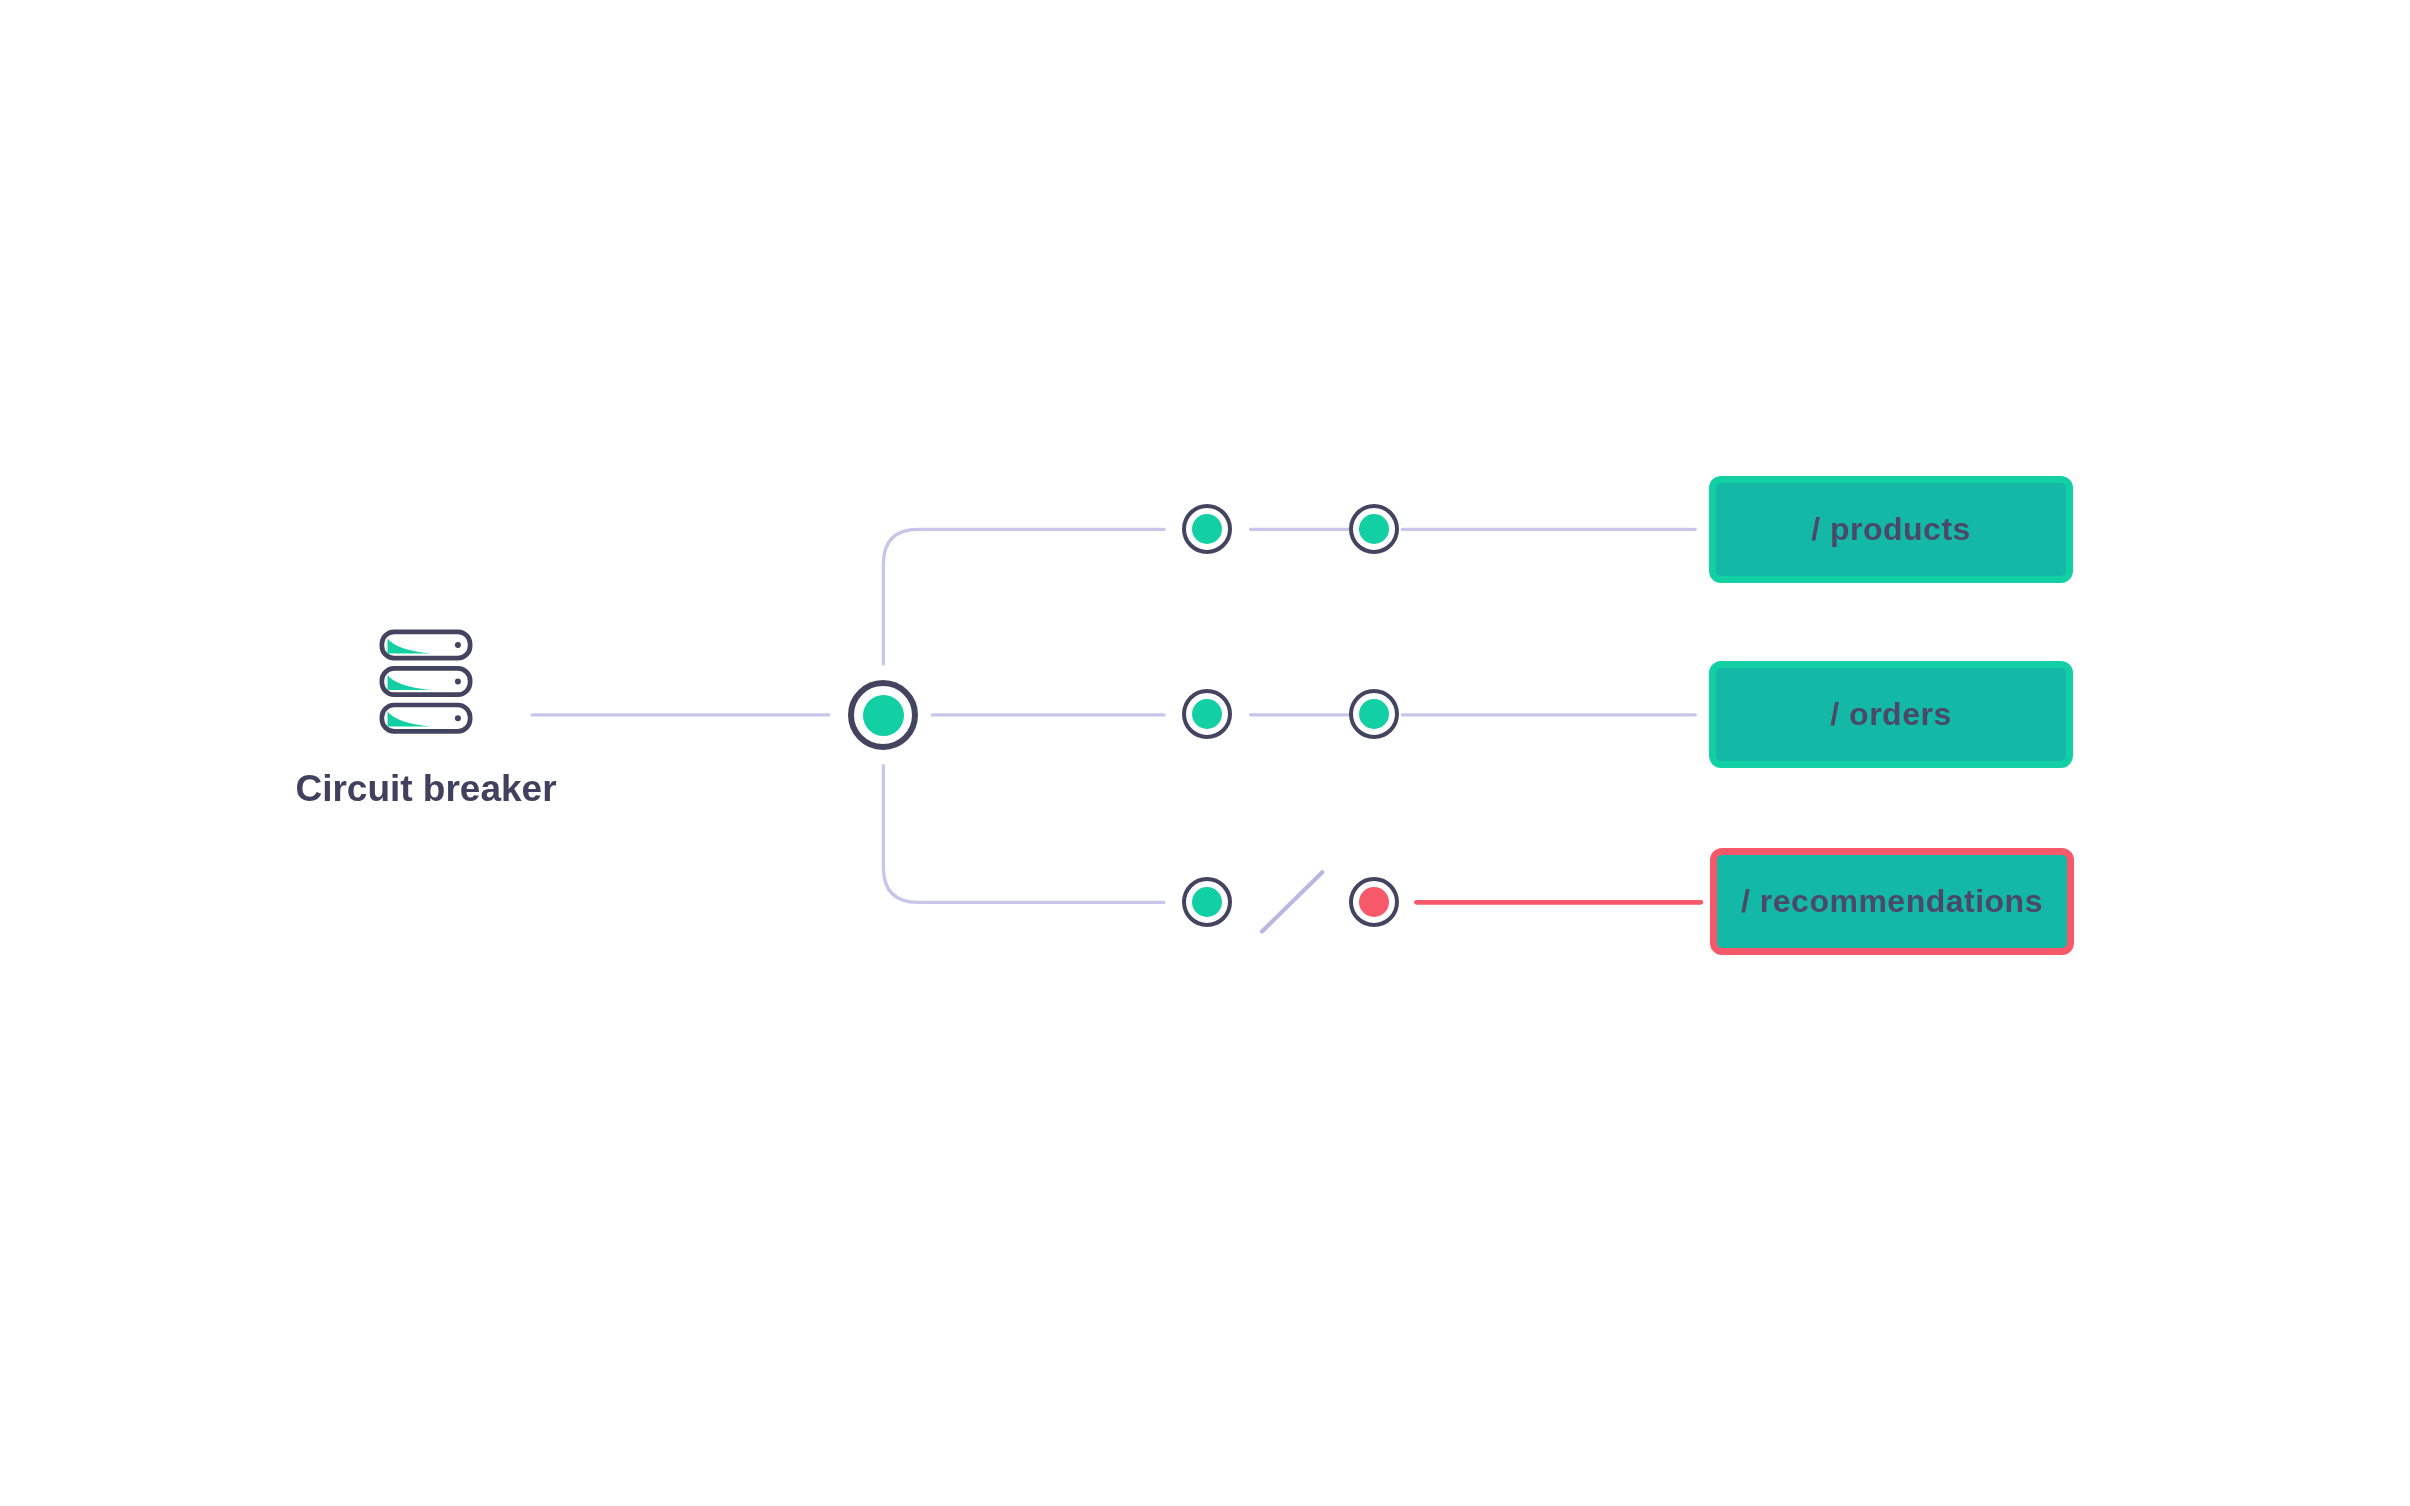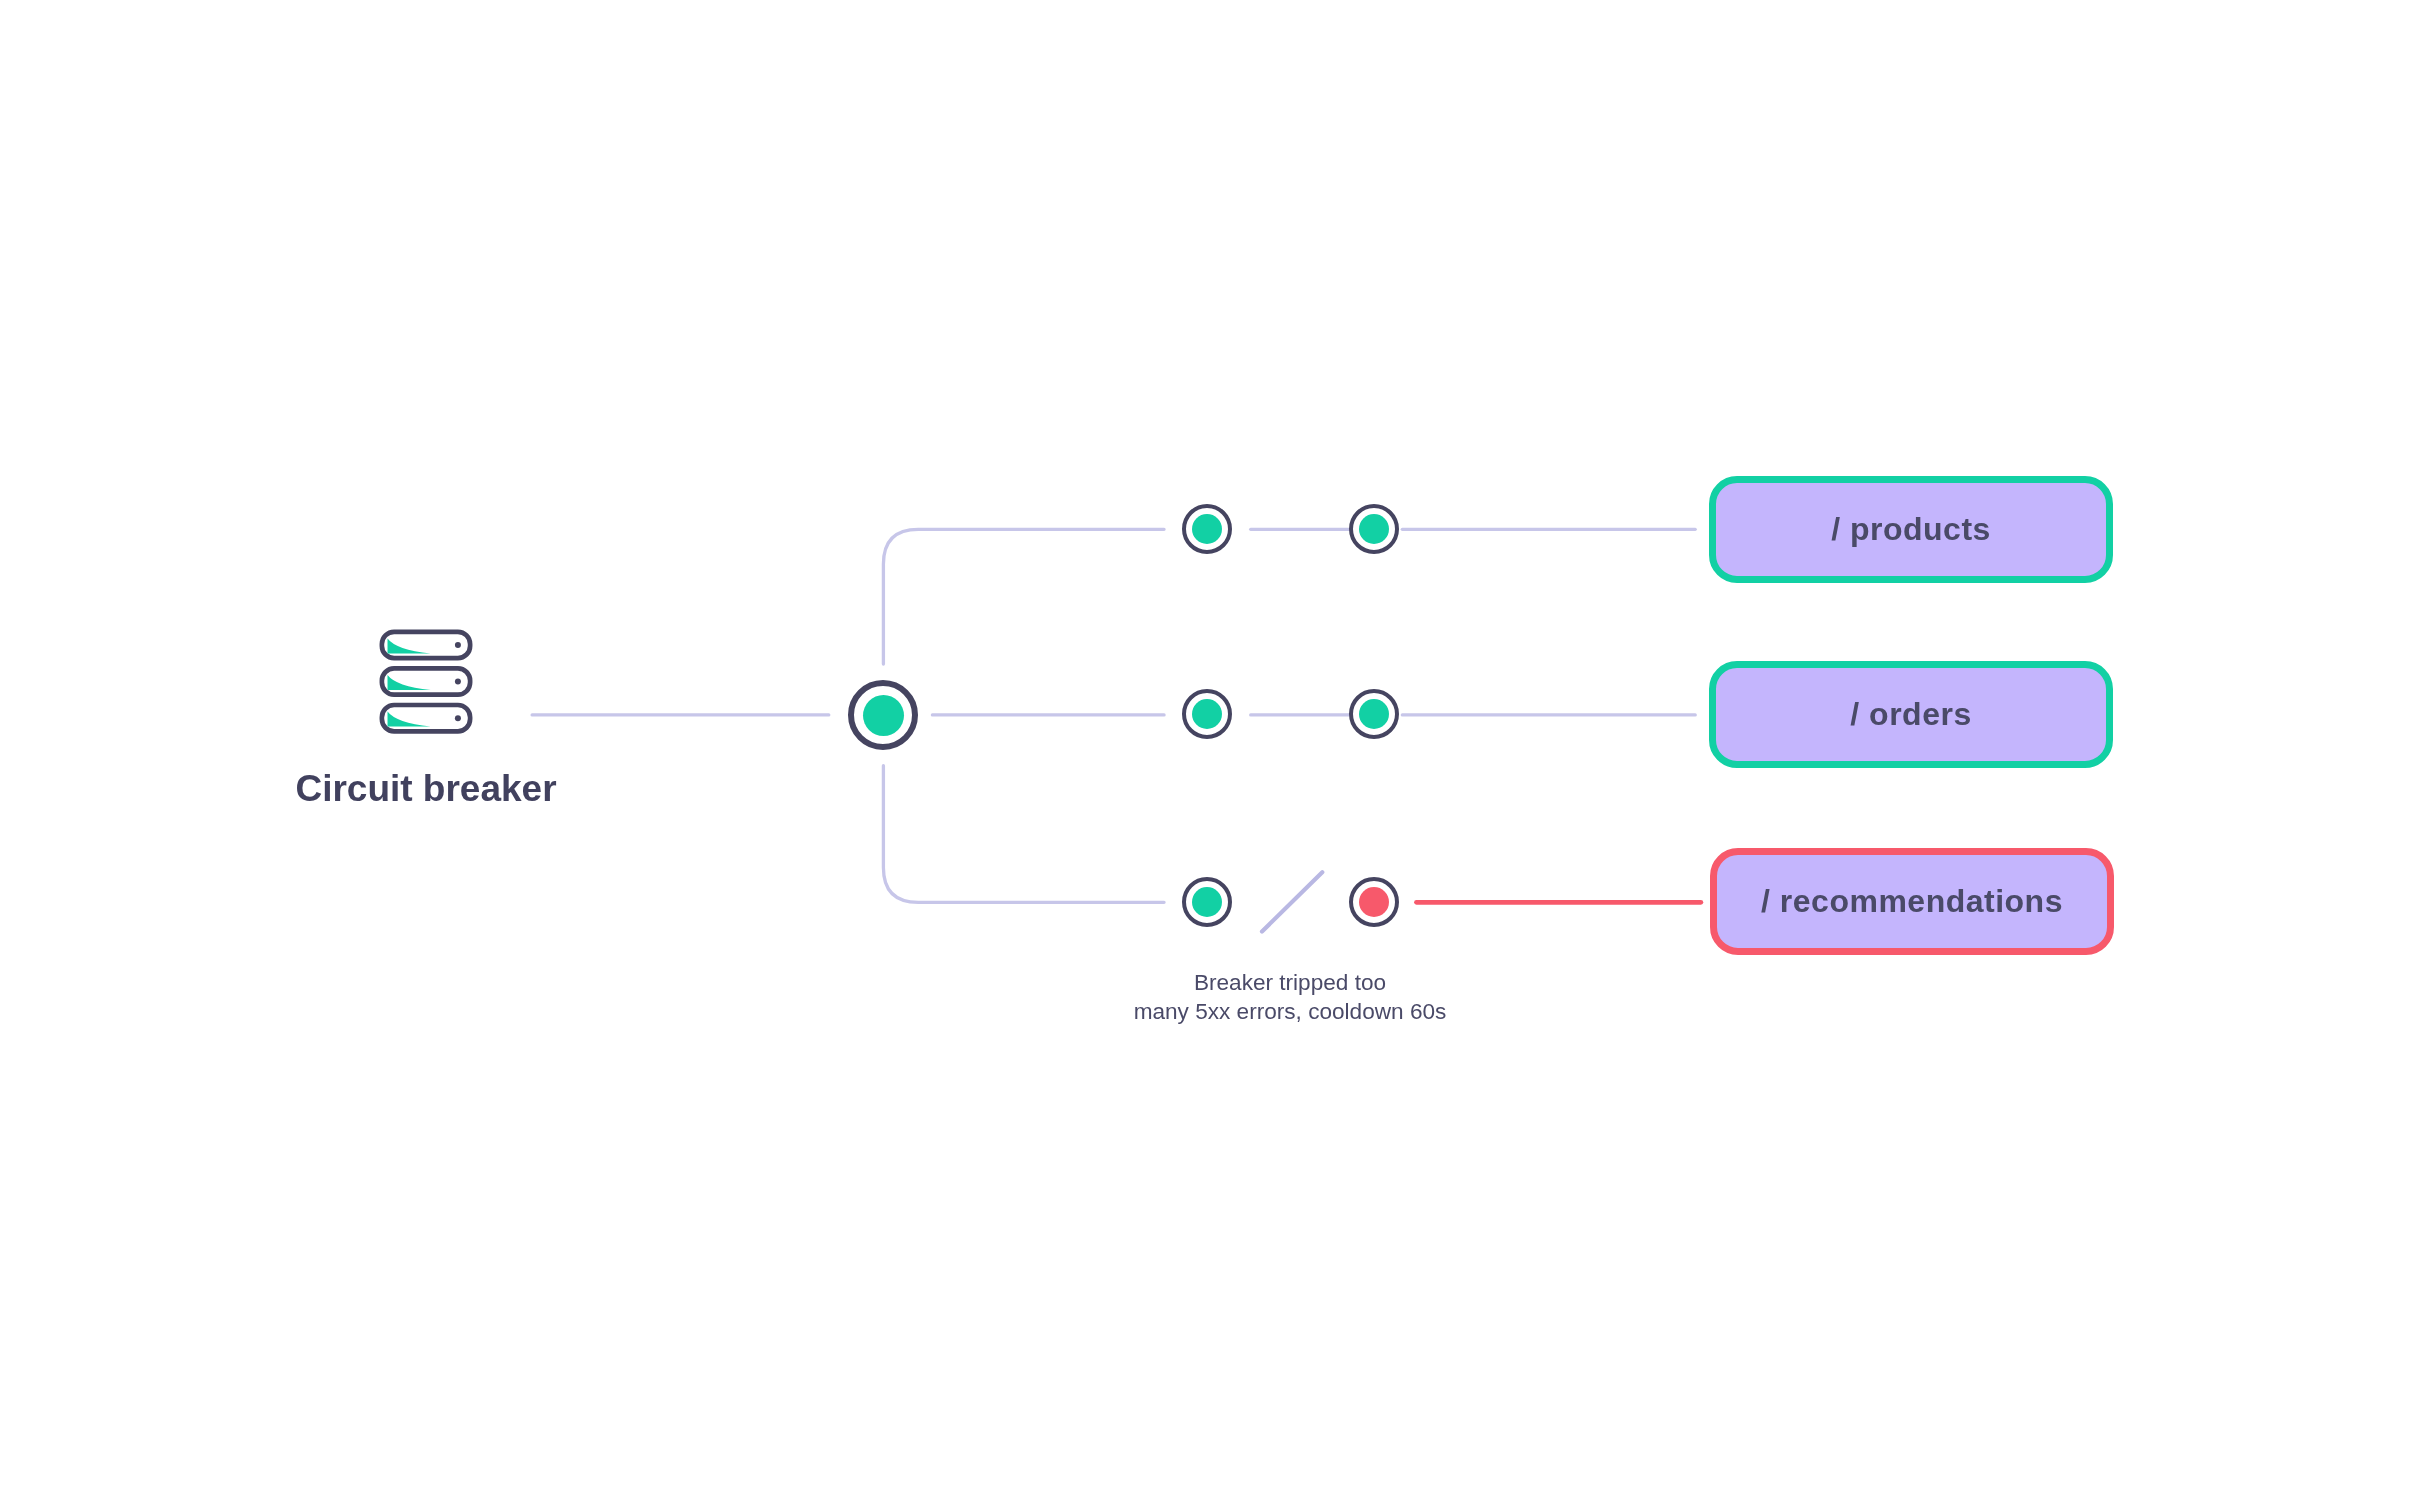--- a/index.html
+++ b/index.html
@@ -16,22 +16,22 @@
   }
   .node.lg{width:70px;height:70px;border-width:6.6px;}
   .node.sm{width:50px;height:50px;border-width:4.7px;}
   .dot{border-radius:50%;}
   .lg .dot{width:41px;height:41px;}
   .sm .dot{width:30px;height:30px;}
   .dot.teal{background:#12d0a4;}
   .dot.red{background:#f7596b;}
   
   .endpoint{
-    position:absolute;width:404px;height:107px;box-sizing:border-box;
-    border:7.5px solid #12d0a4;border-radius:28px;background:#c4b5fd;
+    position:absolute;width:364px;height:107px;box-sizing:border-box;
+    border:7.5px solid #12d0a4;border-radius:12px;background:#14b8a6;
     display:flex;align-items:center;justify-content:center;
     font-size:32px;font-weight:600;color:#4a4a68;letter-spacing:0.5px;
   }
   .endpoint.red{border-color:#f7596b;}
   
   .source-icon{position:absolute;left:379px;top:629px;}
   .source-label{
     position:absolute;left:285px;top:768px;width:282px;text-align:center;
     font-size:37px;font-weight:bold;color:#41415e;
   }
@@ -102,19 +102,15 @@
     <div class="dot teal"></div>
   </div>
   <div class="node sm" style="left:1349px;top:877px;">
     <div class="dot red"></div>
   </div>
 
   <div class="endpoint" style="left:1709px;top:476px;">/ products</div>
   <div class="endpoint" style="left:1709px;top:661px;">/ orders</div>
   <div class="endpoint red" style="left:1710px;top:848px;text-align:center;">/ recommendations</div>
 
-  <div class="caption">
-    <div>Breaker tripped too</div>
-    <div>many 5xx errors, cooldown 60s</div>
-  </div>
 
 </div>
 
 
 </body></html>

